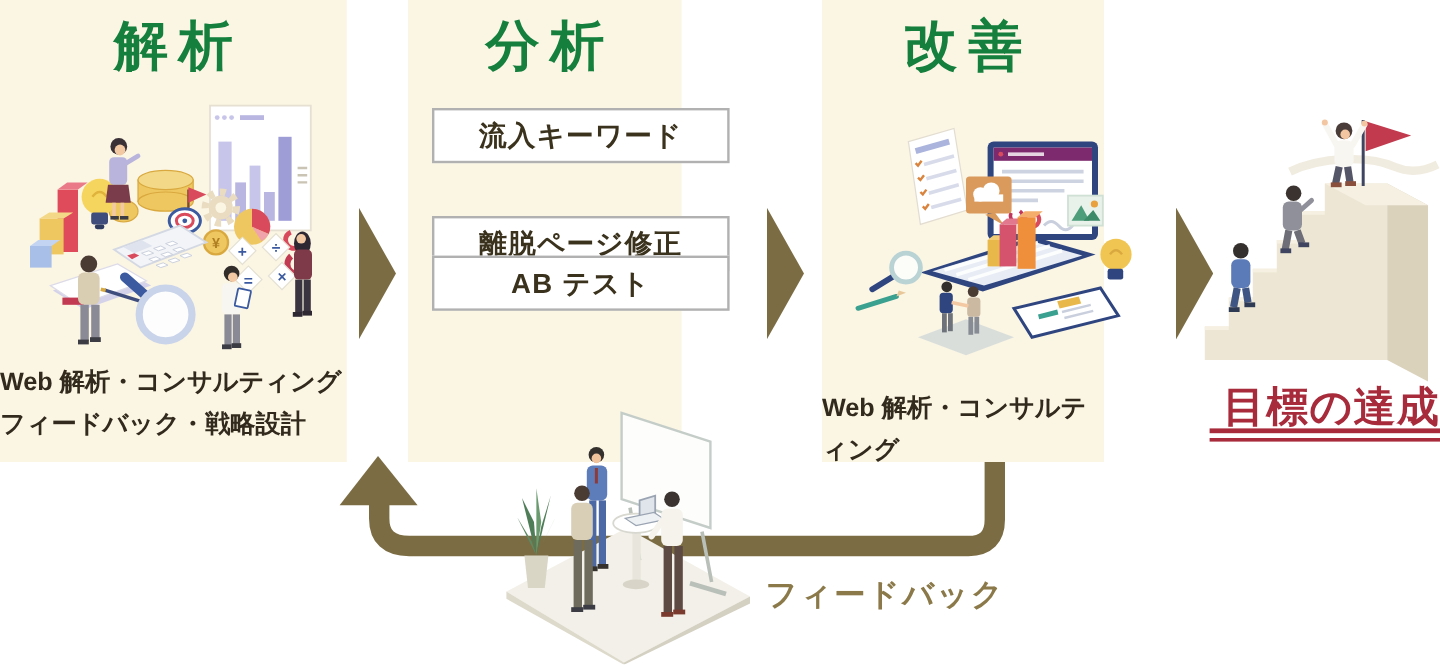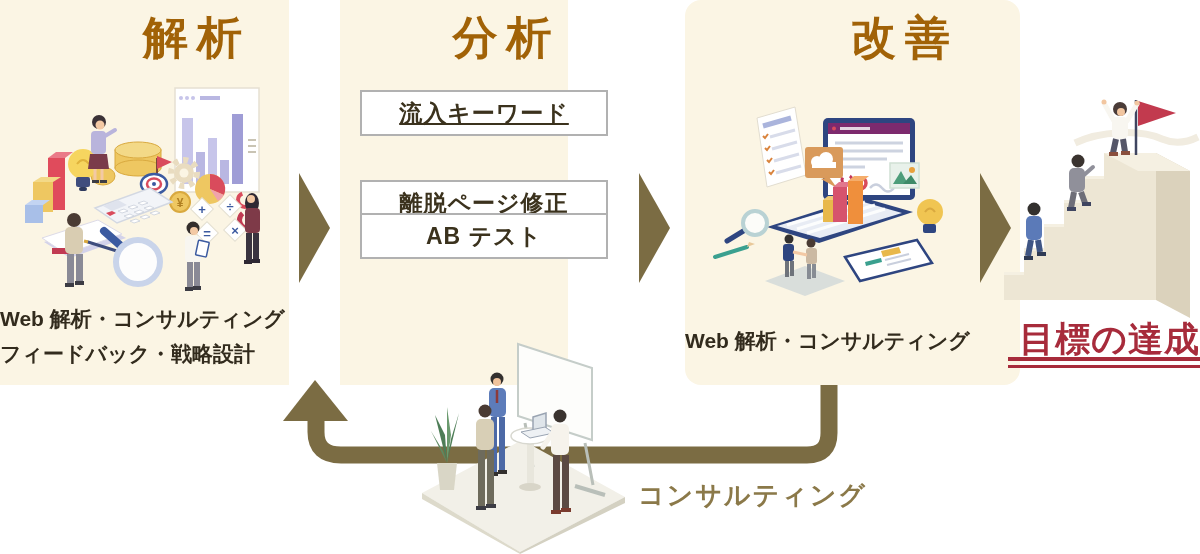--- a/index.html
+++ b/index.html
@@ -3,38 +3,38 @@
 <meta charset="utf-8">
 <style>
   html,body{margin:0;padding:0;background:#ffffff;}
   #stage{
     position:relative;width:1200px;height:554px;overflow:hidden;
     background:#ffffff;font-family:"Liberation Sans","DejaVu Sans",sans-serif;
   }
   .panel{position:absolute;top:0;height:385px;background:#FBF5E4;}
   #panel-1{left:0;width:289px;}
   #panel-2{left:340px;width:228px;}
-  #panel-3{left:685px;width:335px;border-radius:16px;}
+  #panel-3{left:685px;width:235px;}
   .panel-title{
     position:absolute;top:16px;left:0;width:100%;text-align:center;
     font-family:"Liberation Serif","DejaVu Serif",serif;font-weight:bold;
-    font-size:45px;color:#a16207;letter-spacing:9px;text-indent:9px;line-height:1;padding-left:48px;
+    font-size:45px;color:#15803d;letter-spacing:9px;text-indent:9px;line-height:1;
   }
   .caption{
     position:absolute;left:0;width:100%;text-align:left;
     font-weight:bold;color:#322B1D;font-size:21px;line-height:35px;letter-spacing:0px;
   }
   #panel-1 .caption{top:301px;}
   #panel-3 .caption{top:323px;}
   .pbox{
     position:absolute;left:20px;width:244px;height:42px;background:#ffffff;
     border:2px solid #B1B1B1;display:flex;align-items:center;justify-content:center;
     font-weight:bold;font-size:23px;color:#3B321D;letter-spacing:1px;
   }
-  .pbox-0{top:90px;text-decoration:underline;} .pbox-1{top:152px;margin-top:28px;} .pbox-2{top:213px;} .pbox-3{top:274px;}
+  .pbox-0{top:90px;} .pbox-1{top:152px;margin-top:28px;} .pbox-2{top:213px;} .pbox-3{top:274px;}
   .flow-arrow{
     position:absolute;top:173px;width:31px;height:110px;background:#7B6C43;
     clip-path:polygon(0 0,100% 50%,0 100%);
   }
   #arrow-1{left:299px;} #arrow-2{left:639px;} #arrow-3{left:980px;}
   .illus{position:absolute;}
   #goal-label{
     position:absolute;left:1008px;top:316px;width:192px;text-align:right;
     font-weight:bold;font-size:35px;color:#A72B3B;letter-spacing:1px;white-space:nowrap;
   }
@@ -441,15 +441,15 @@
       <circle cx="155" cy="81" r="6.5" fill="#3a332f"></circle>
       <rect x="146" y="89" width="18" height="31" rx="5" fill="#f6f3ec"></rect>
       <path d="M146 100 L138 112" stroke="#f6f3ec" stroke-width="5" stroke-linecap="round"></path>
       <rect x="148" y="120" width="7" height="56" fill="#5c4a43"></rect>
       <rect x="157" y="120" width="7" height="54" fill="#5c4a43"></rect>
       <rect x="146" y="175" width="10" height="4" fill="#7a3b2e"></rect>
         <rect x="156" y="173" width="10" height="4" fill="#7a3b2e"></rect>
     </g>
   </svg>
 
-  <div id="feedback-label">コンサルティング</div>
+  <div id="feedback-label">フィードバック</div>
 
 </div>
 
 </body></html>

